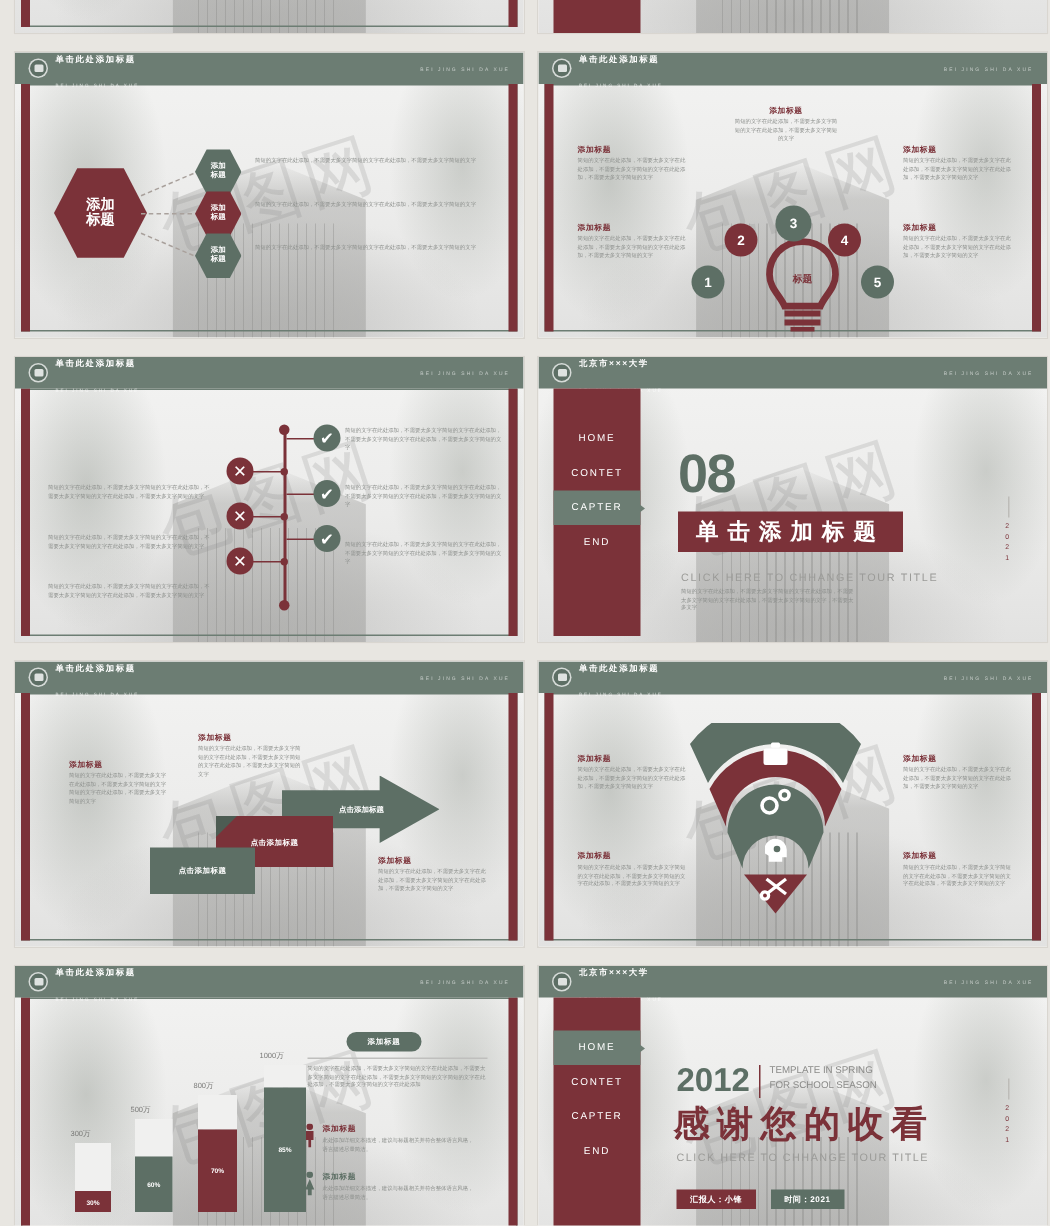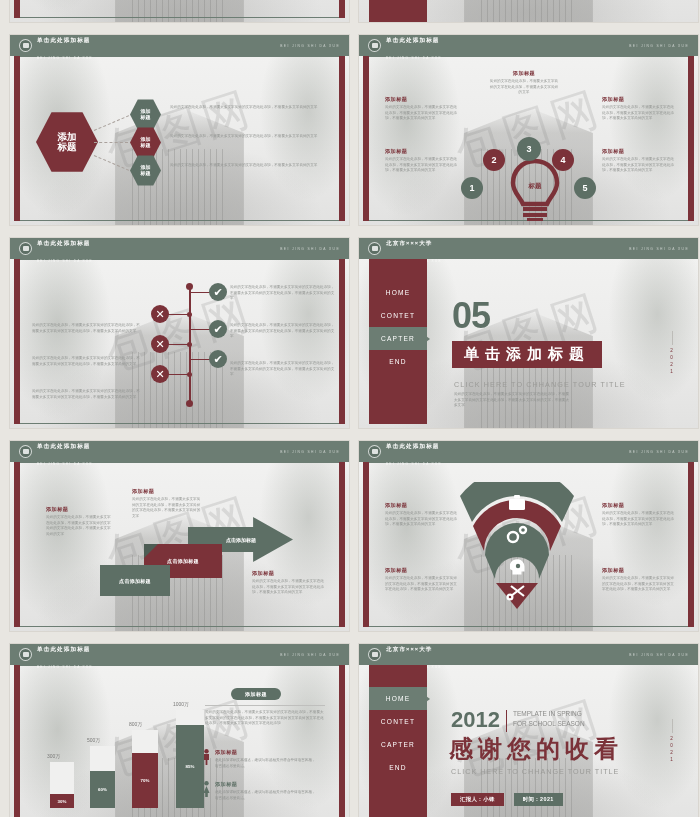--- a/index.html
+++ b/index.html
@@ -369,21 +369,21 @@
             <span>CONTET</span>
           </div>
         <div class="navitem active">
             <span>CAPTER</span>
           </div>
         <div class="navitem">
             <span>END</span>
           </div>
       </div>
       <div class="body" style="left:68px;">
-        <div class="bignum" style="position:absolute;left:25px;top:40px;">05</div>
+        <div class="bignum" style="position:absolute;left:25px;top:40px;">08</div>
         <div class="redbar" style="position:absolute;left:25px;top:82px;">
           <span>单击添加标题</span>
         </div>
         <div class="subEn" style="position:absolute;left:27px;top:117px;">CLICK HERE TO CHHANGE TOUR TITLE</div>
         <div class="para" style="position:absolute;left:27px;top:131px;width:115px;">简短的文字在此处添加，不需要太多文字简短的文字在此处添加，不需要太多文字简短的文字在此处添加，不需要太多文字简短的文字，不需要太多文字</div>
         <div class="vyear">2<br>0<br>2<br>1</div>
       </div>
     </div>
 
     <div class="slide">

